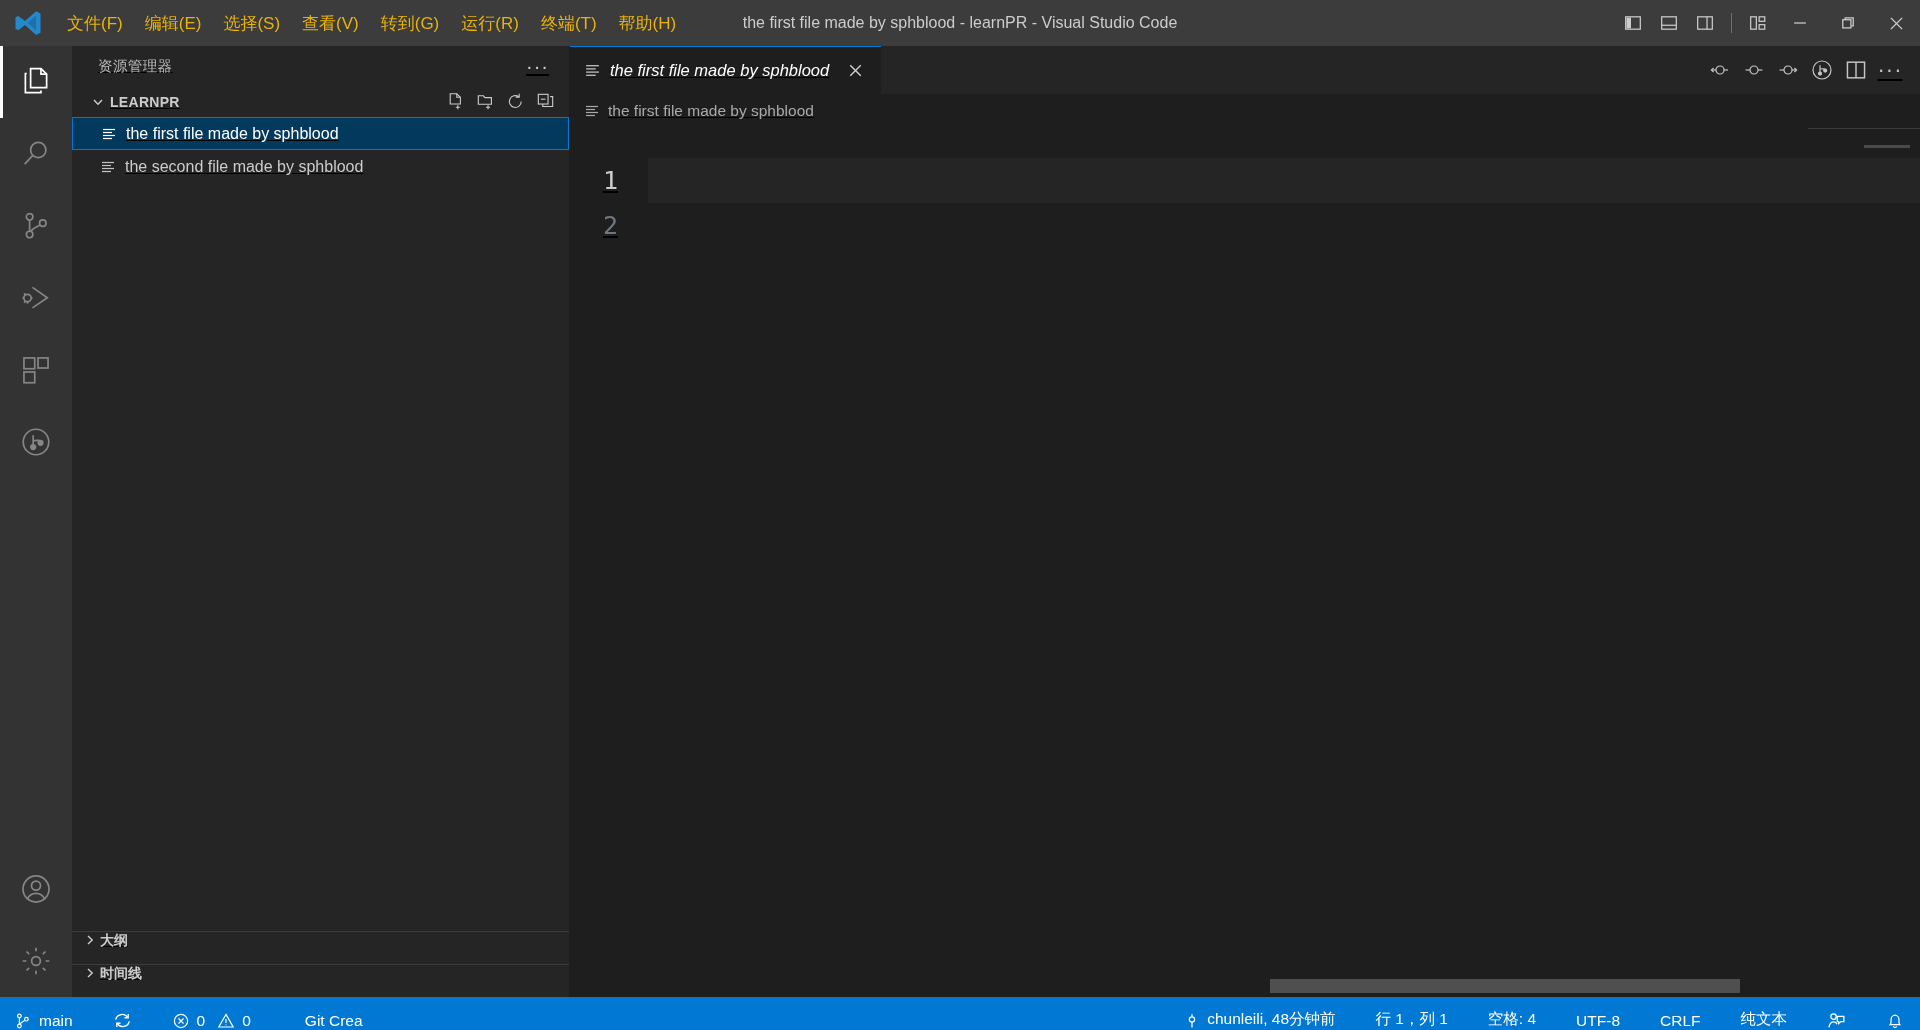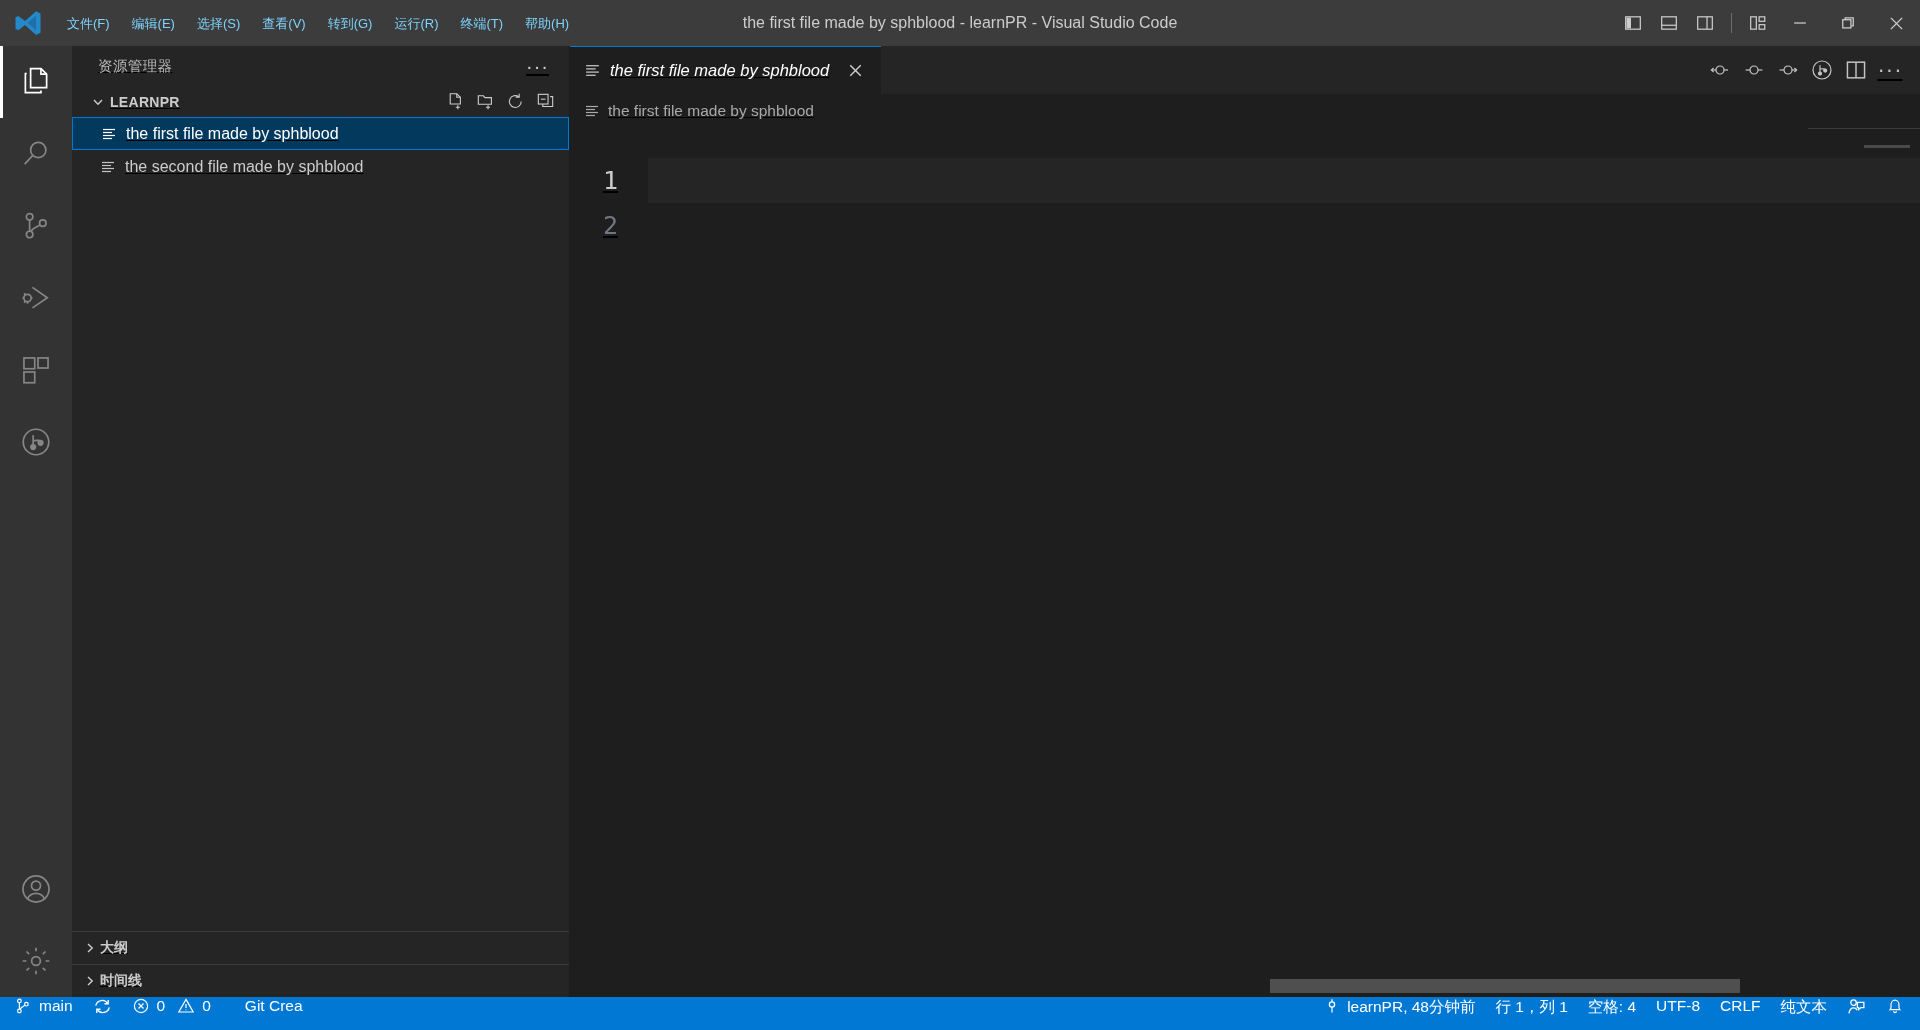--- a/index.html
+++ b/index.html
@@ -17,22 +17,22 @@
     height: 46px; flex: 0 0 46px;
     background: #3c3c3c;
     display: flex; align-items: center;
     position: relative;
     color: #cccccc;
   }
   .vscode-logo { width: 56px; display:flex; align-items:center; justify-content:center; }
   .menubar { display: flex; align-items: center; height: 100%; }
   .menu-item {
     padding: 4px 10px;
-    font-size: 13px; line-height: 1;
-    color: #7dd3fc;
+    font-size: 17px; line-height: 1;
+    color: #eab308;
     cursor: default;
     white-space: nowrap;
     margin: 0 1px;
   }
   .window-title {
     position: absolute; left: 0; right: 0; top: 0; bottom: 0;
     display: flex; align-items: center; justify-content: center;
     font-size: 16px; color: #cccccc; pointer-events: none;
   }
   .titlebar-right {
@@ -104,21 +104,21 @@
   .file-row.selected {
     background: #04395e; color: #ffffff;
     border: 1px solid #0078d4;
     height: 33px;
   }
   .file-row .ficon { margin-right: 9px; display: flex; align-items: center; color:#c5c5c5;}
   .file-row.selected .ficon { color: #ffffff; }
 
   .panel-head {
     height: 33px; flex: 0 0 33px;
-    display: flex; align-items: center;
+    display: flex; align-items: flex-start;
     padding-left: 8px;
     font-size: 14px; font-weight: bold; color: #cccccc;
     border-top: 1px solid #3c3c3c;
   }
 
   
   .editor-area { flex: 1 1 auto; display: flex; flex-direction: column; background: #1e1e1e; min-width: 0; }
   .tabs-row {
     height: 48px; flex: 0 0 48px;
     background: #252526;
@@ -205,22 +205,22 @@
   }
 
   
   .statusbar {
     height: 33px; flex: 0 0 33px;
     background: #0078d4; color: #ffffff;
     display: flex; align-items: center;
     font-size: 15.5px;
   }
   .st-item {
-    height: 100%; display: flex; align-items: flex-start; gap: 7px;
-    padding: 0 10px; white-space: nowrap;
+    height: 100%; display: flex; align-items: flex-end; gap: 7px;
+    padding: 0 20px; white-space: nowrap;
   }
   .st-spacer { flex: 1 1 auto; }
   svg { display: block; }
 </style>
 </head>
 <body>
 
 <div class="app">
 
   <div class="titlebar">
@@ -592,21 +592,21 @@
     <div class="st-spacer"></div>
 
     <div class="st-item">
       <span>
         <svg width="16" height="18" viewBox="0 0 16 18" fill="none" stroke="#ffffff" stroke-width="1.25">
           <circle cx="8" cy="7.4" r="2.6"></circle>
             <line x1="8" y1="10" x2="8" y2="15.6"></line>
             <line x1="8" y1="2.2" x2="8" y2="4.8"></line>
         </svg>
       </span>
-      <span>learnPR, 48分钟前</span>
+      <span>chunleili, 48分钟前</span>
     </div>
     <div class="st-item">
       <span>行 1，列 1</span>
     </div>
     <div class="st-item">
       <span>空格: 4</span>
     </div>
     <div class="st-item">
       <span>UTF-8</span>
     </div>

